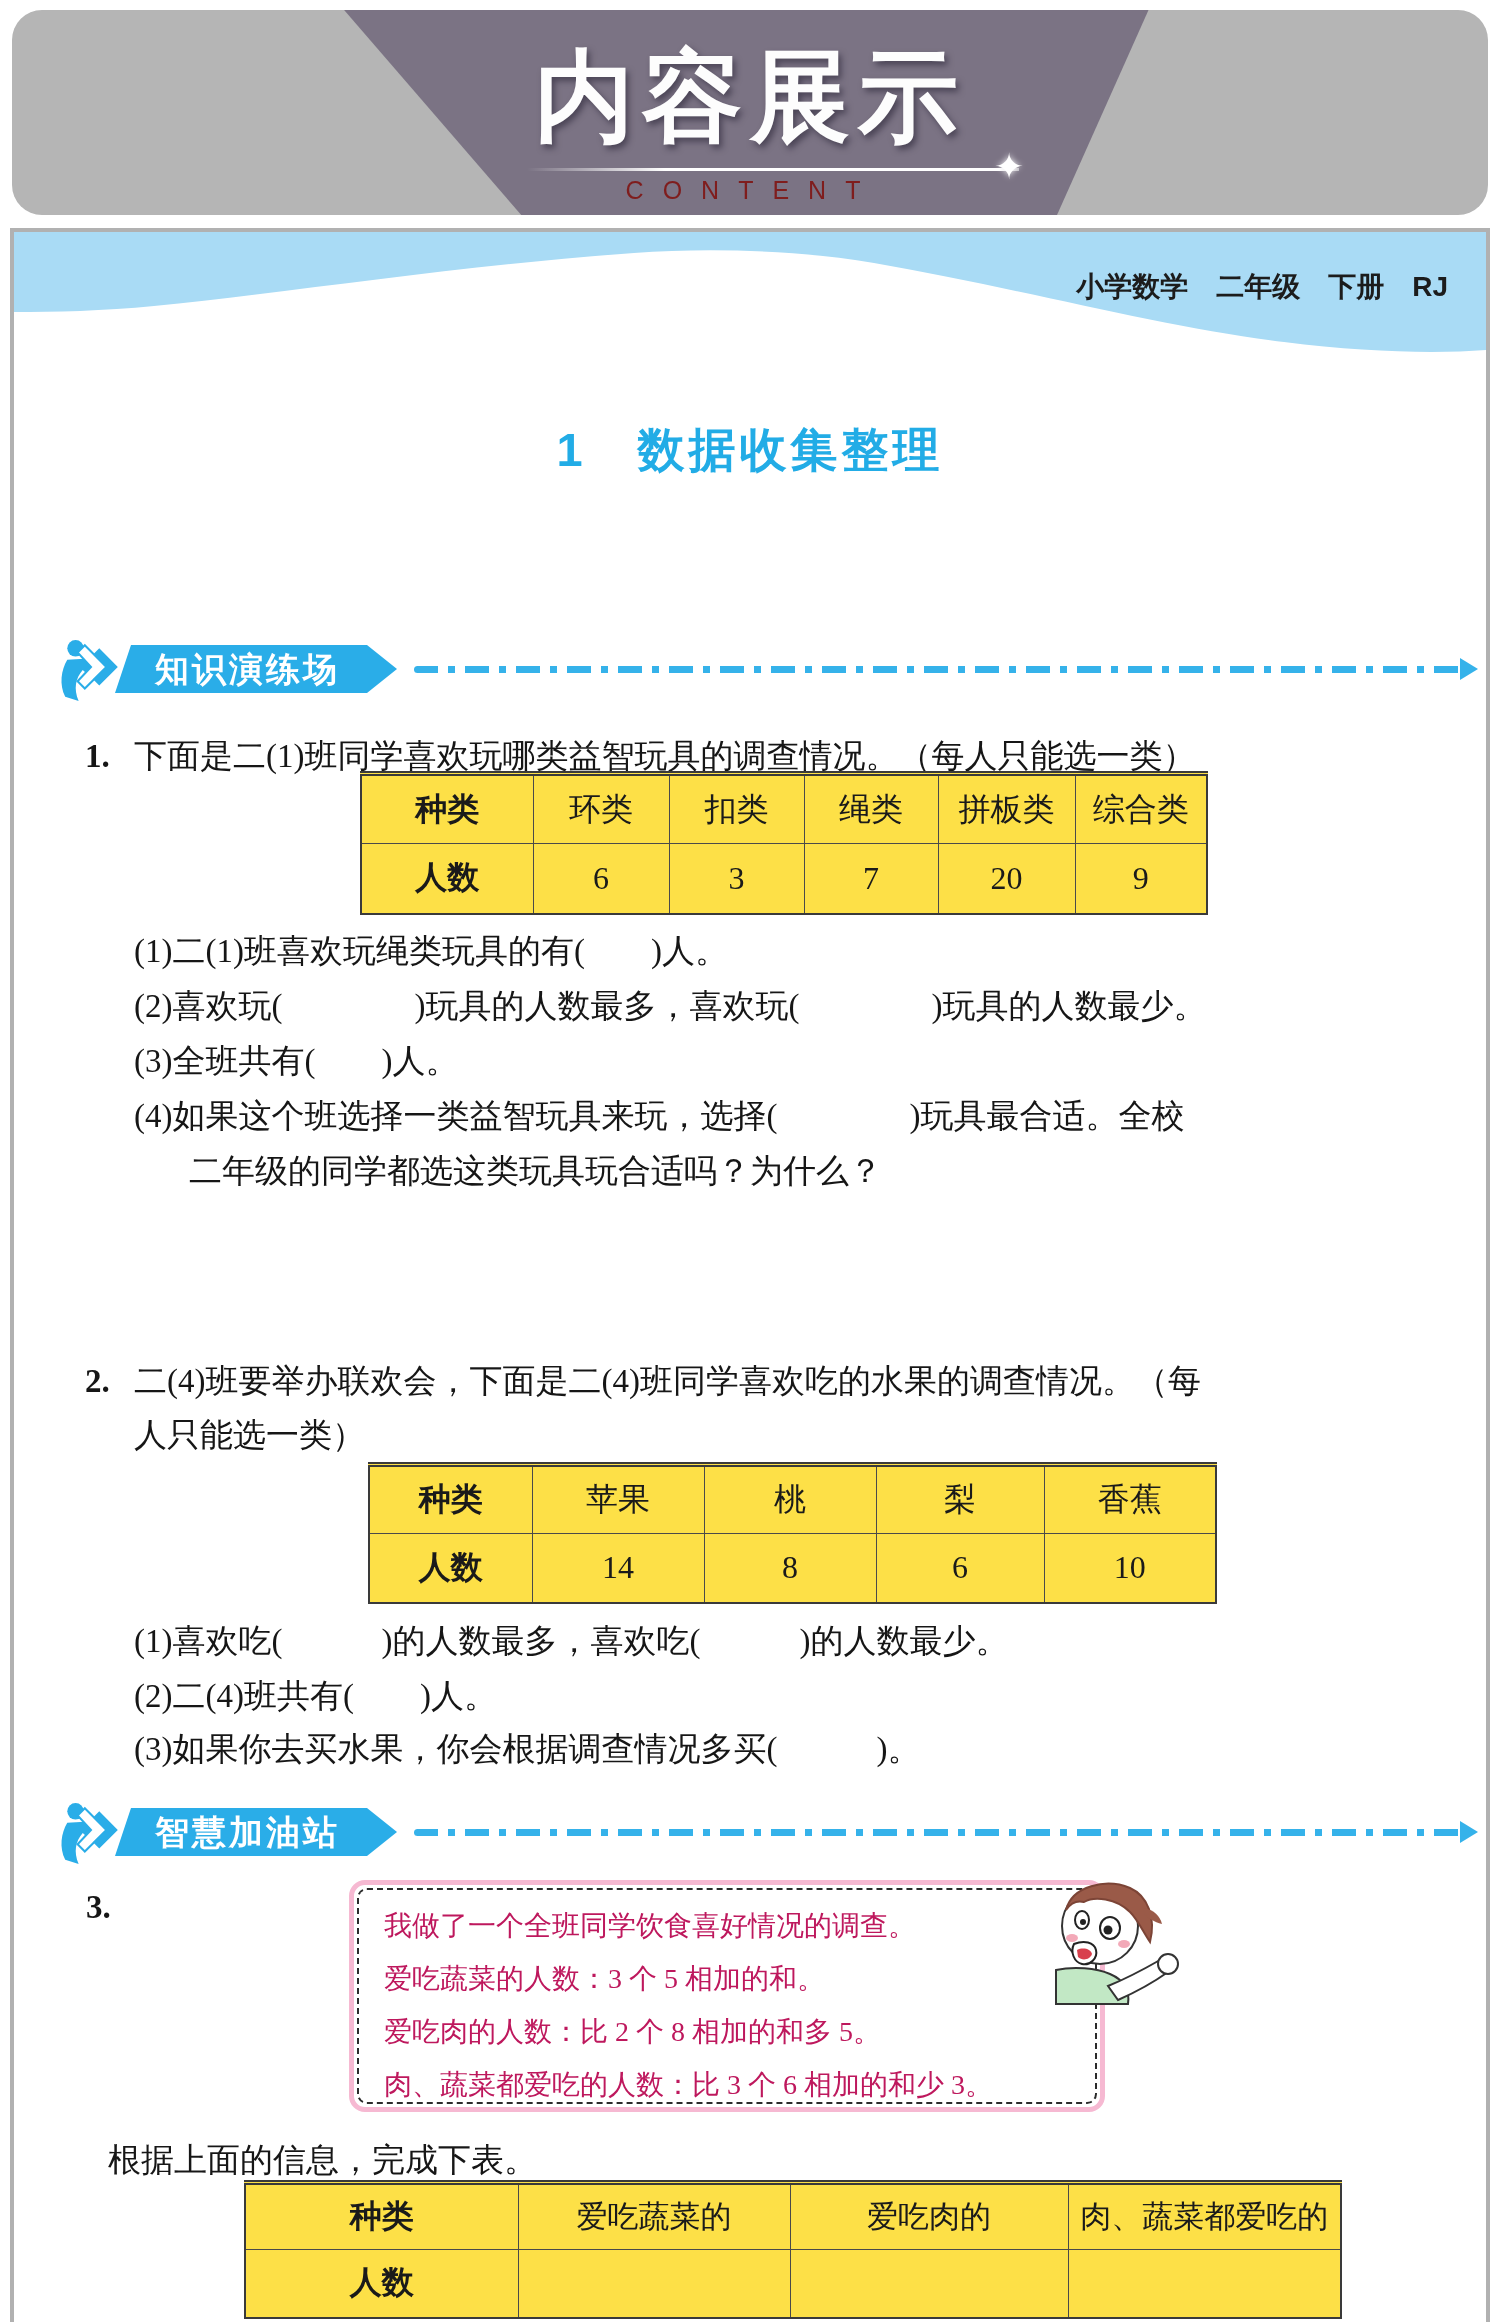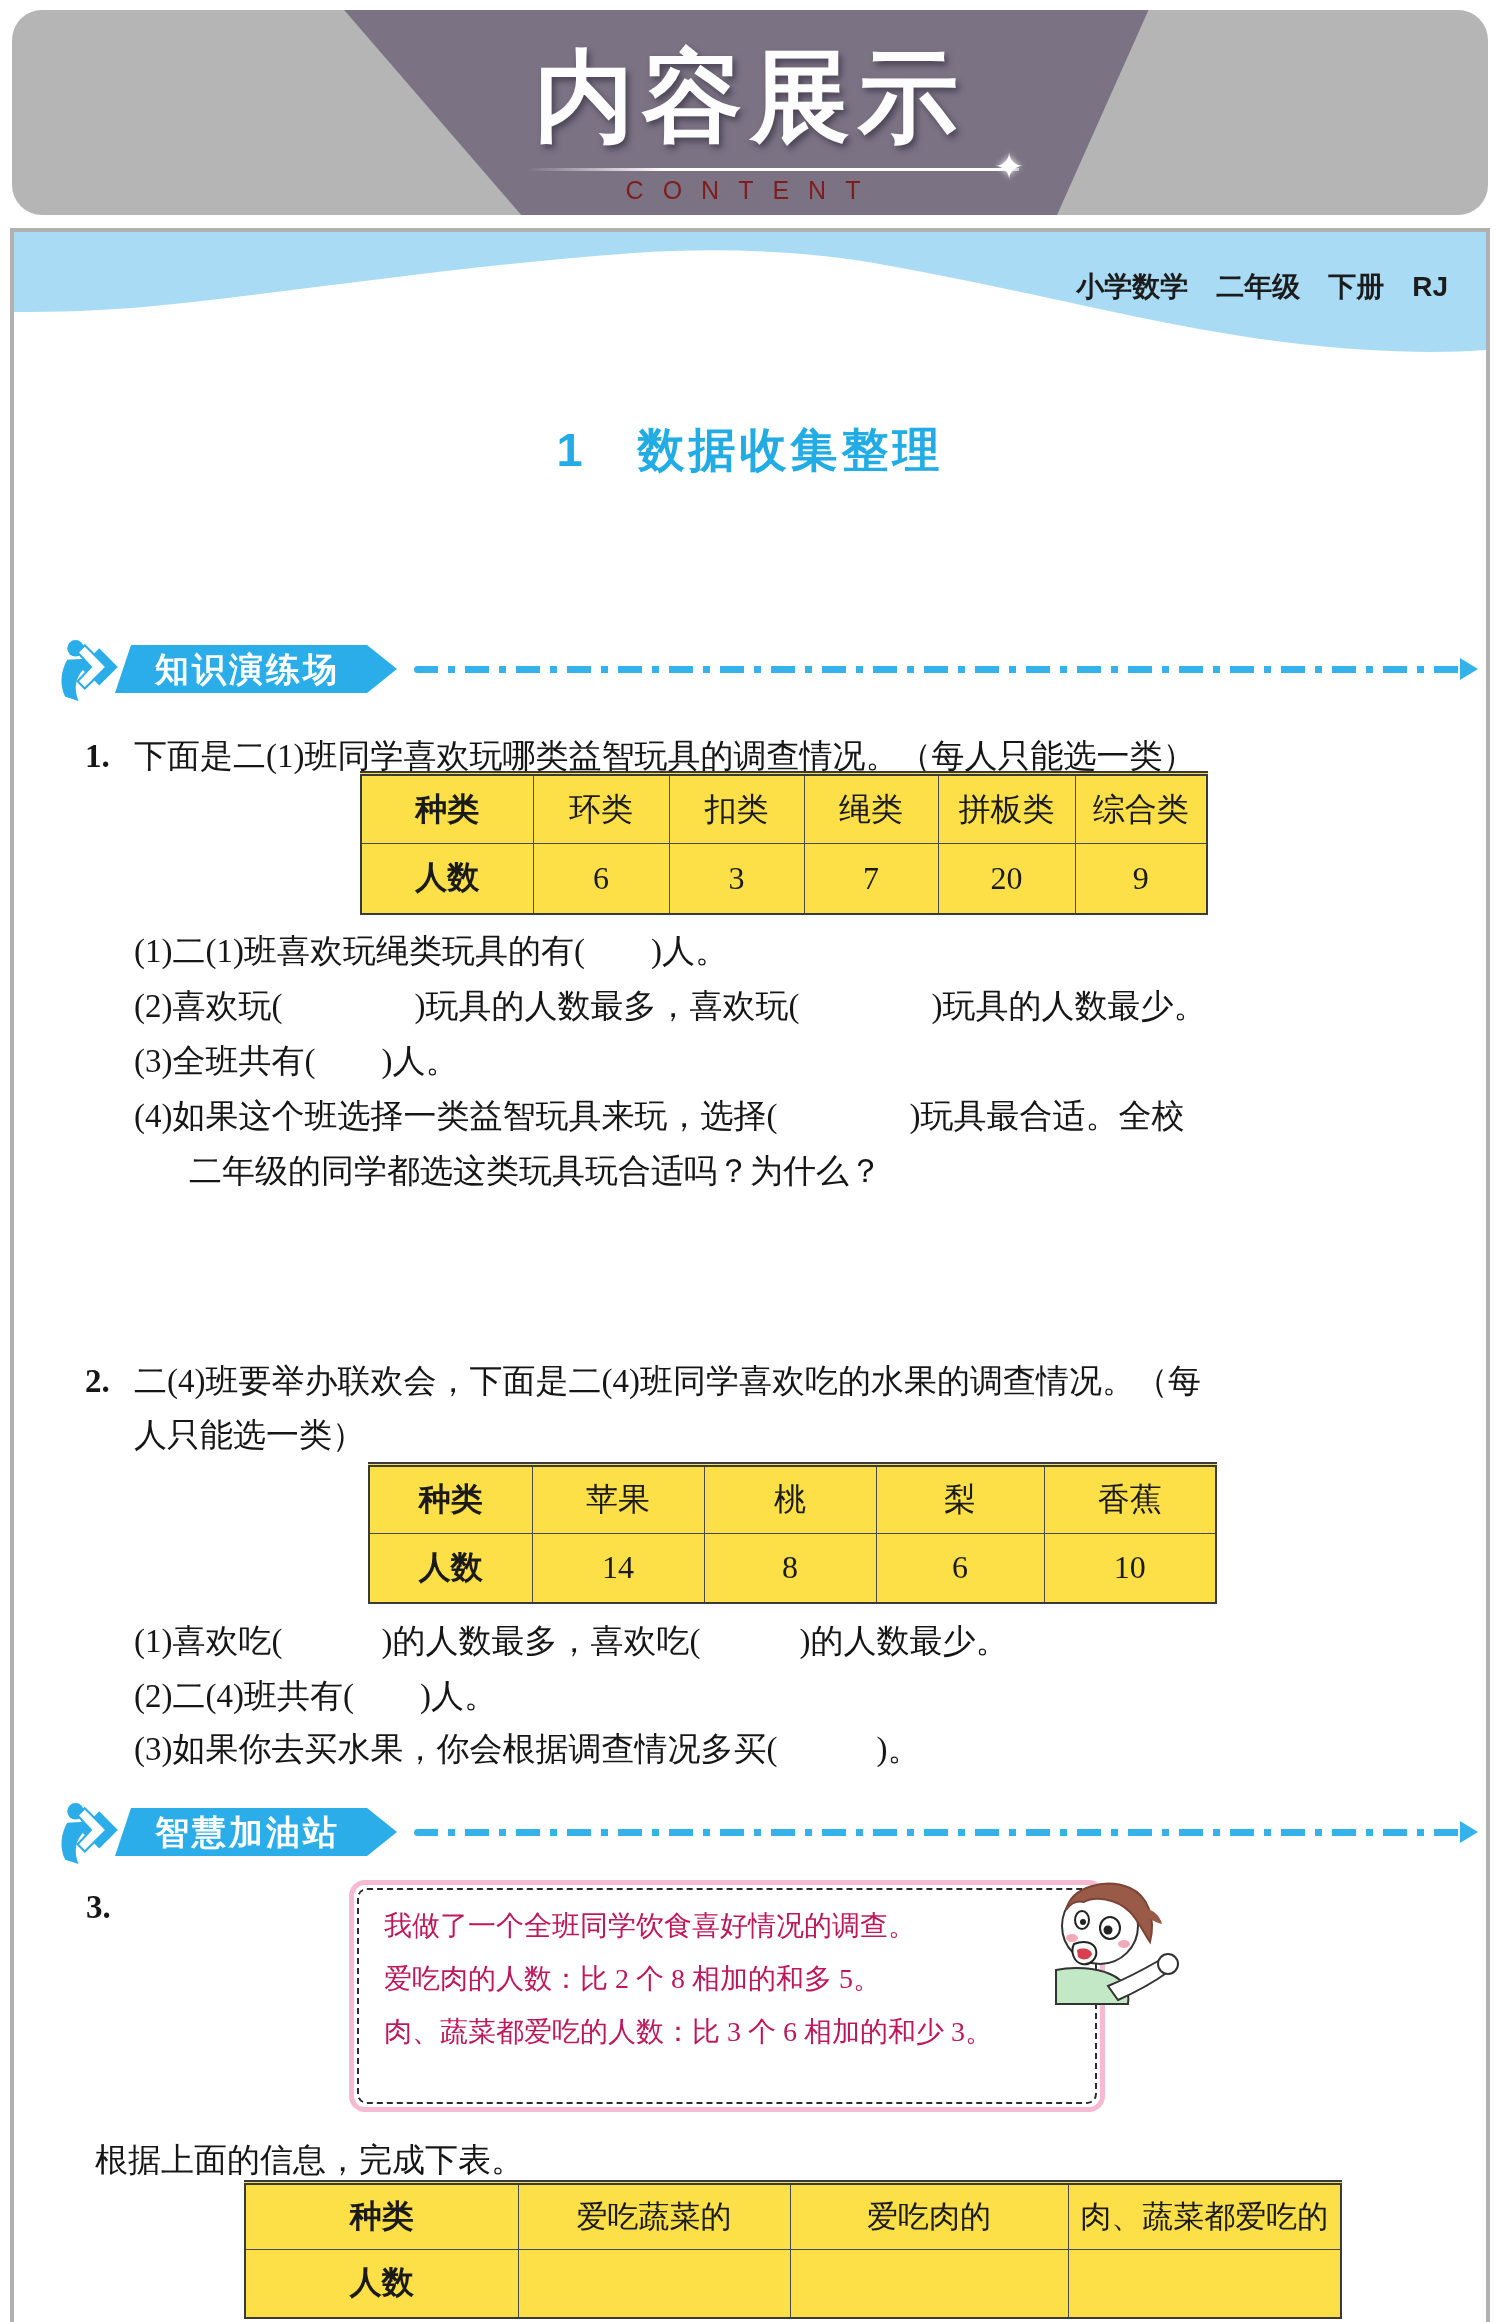--- a/index.html
+++ b/index.html
@@ -195,20 +195,21 @@
       <div class="dash-line"></div>
       <div class="dash-arrow"></div>
     </div>
 
     <div class="bodytext qnum" style="left:72px;top:1652px;">3.</div>
 
     <div class="bubble">
       <div class="bubble-inner"></div>
       <div class="bubble-text">
         <div>我做了一个全班同学饮食喜好情况的调查。</div>
+        <div>爱吃蔬菜的人数：3 个 5 相加的和。</div>
         <div>爱吃肉的人数：比 2 个 8 相加的和多 5。</div>
         <div>肉、蔬菜都爱吃的人数：比 3 个 6 相加的和少 3。</div>
       </div>
     </div>
 
     <svg class="kid" viewBox="0 0 158 150">
 
       <path d="M12,96 C30,92 52,94 66,100 C80,106 86,116 84,130 L12,130 Z" fill="#c2e8c5" stroke="#333" stroke-width="2"></path>
 
       <path d="M64,112 C84,104 102,94 116,86 L124,98 C110,108 92,118 74,126 Z" fill="#ffffff" stroke="#333" stroke-width="2"></path>
@@ -224,21 +225,21 @@
       <ellipse cx="66" cy="54" rx="10" ry="11" fill="#ffffff" stroke="#222" stroke-width="2"></ellipse>
       <circle cx="64" cy="56" r="4.5" fill="#222"></circle>
 
       <ellipse cx="28" cy="64" rx="6" ry="4" fill="#f3a9b8"></ellipse>
       <ellipse cx="80" cy="70" rx="6" ry="4" fill="#f3a9b8"></ellipse>
 
       <path d="M30,70 C40,66 50,68 52,76 C54,84 46,92 38,90 C30,88 26,78 30,70 Z" fill="#ffffff" stroke="#222" stroke-width="2"></path>
       <path d="M33,76 C39,73 47,75 48,80 C46,86 38,87 34,83 Z" fill="#d8404d"></path>
     </svg>
 
-    <div class="bodytext" style="left:81px;top:1905px;">根据上面的信息，完成下表。</div>
+    <div class="bodytext" style="left:94px;top:1905px;">根据上面的信息，完成下表。</div>
 
     <table class="sheet" style="left:230px;top:1948px;width:1096px;">
       <colgroup>
         <col style="width:273px">
           <col style="width:272px">
           <col style="width:278px">
           <col style="width:273px">
       </colgroup>
       <tbody>
           <tr style="height:67px;">

